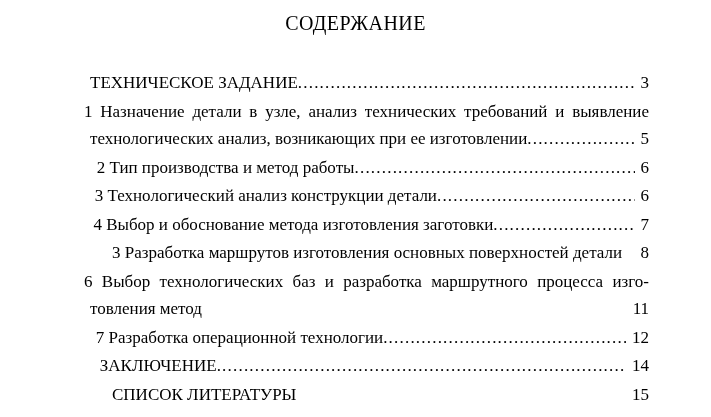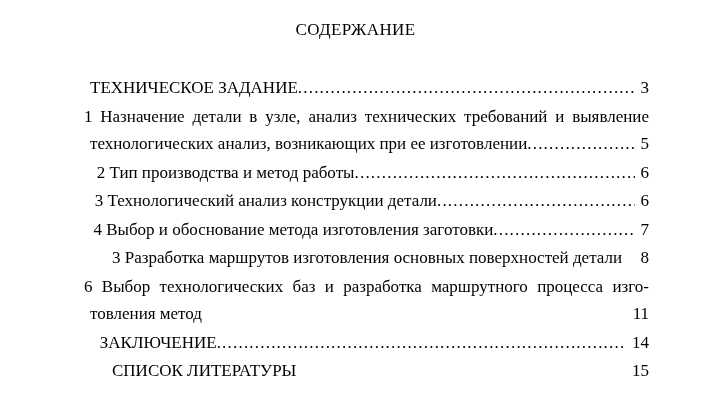--- a/index.html
+++ b/index.html
@@ -16,23 +16,23 @@
   }
   .page {
     width: 711px;
     height: 417px;
     position: relative;
     box-sizing: border-box;
     padding: 0;
   }
   .doc-title {
     text-align: center;
-    font-size: 17px;
+    font-size: 20px;
     letter-spacing: 0.4px;
-    margin-top: 20px;
+    margin-top: 12px;
     margin-bottom: 34px;
   }
   .toc {
     margin: 0 62px 0 62px;
   }
   .toc-entry {
     font-size: 17px;
     line-height: 1.62;
     text-align: justify;
     margin-bottom: 1px;
@@ -143,20 +143,28 @@
 
     <div class="toc-entry wrapped" style="text-indent:0">
       <div class="justified"><span>6 Выбор технологических баз и разработка маршрутного процесса изго-</span></div>
       <div class="row" style="text-indent:0">
         <span class="label">товления метод</span>
         <span class="leader blank"></span>
         <span class="page-num">11</span>
       </div>
     </div>
 
+    <div class="toc-entry">
+      <div class="row">
+        <span class="indent"></span>
+        <span class="label">7 Разработка операционной технологии</span>
+        <span class="leader"></span>
+        <span class="page-num">12</span>
+      </div>
+    </div>
 
     <div class="toc-entry">
       <div class="row">
         <span class="indent"></span>
         <span class="label">ЗАКЛЮЧЕНИЕ</span>
         <span class="leader"></span>
         <span class="page-num">14</span>
       </div>
     </div>
 

